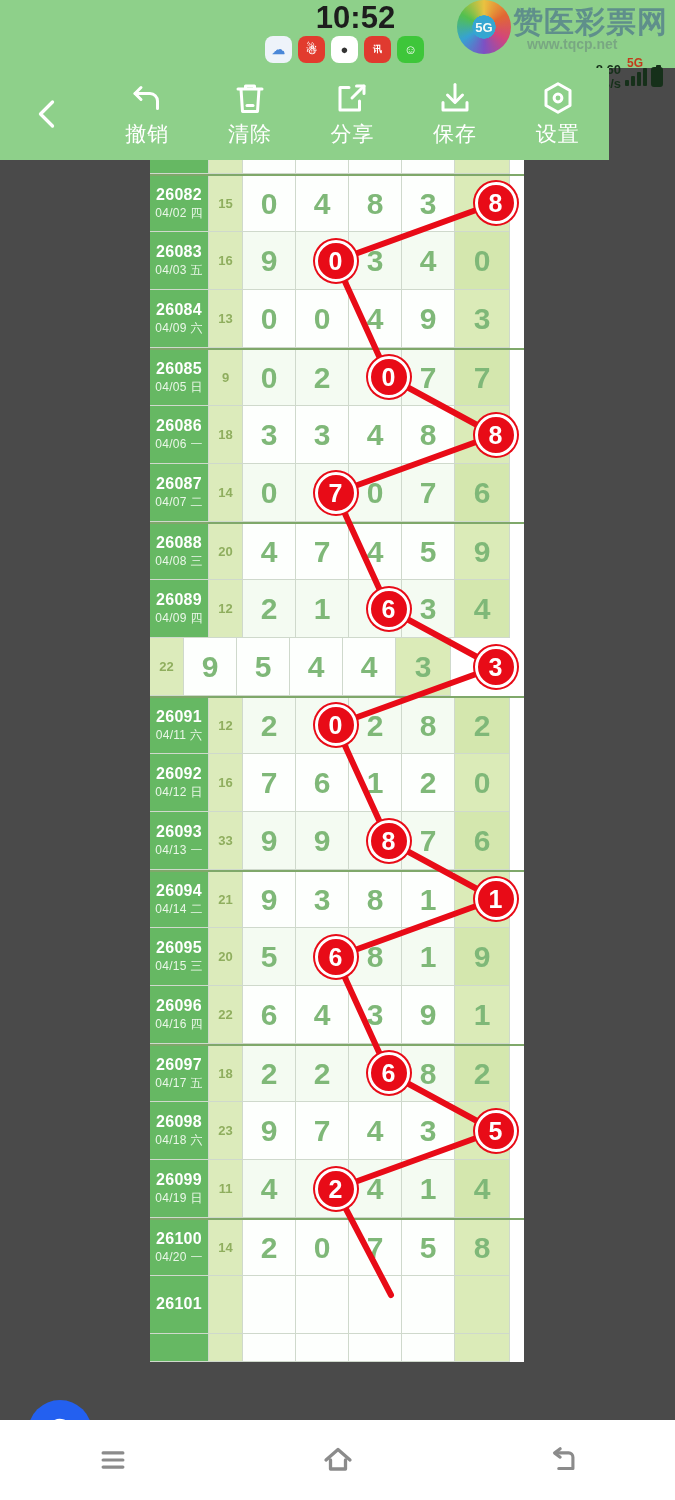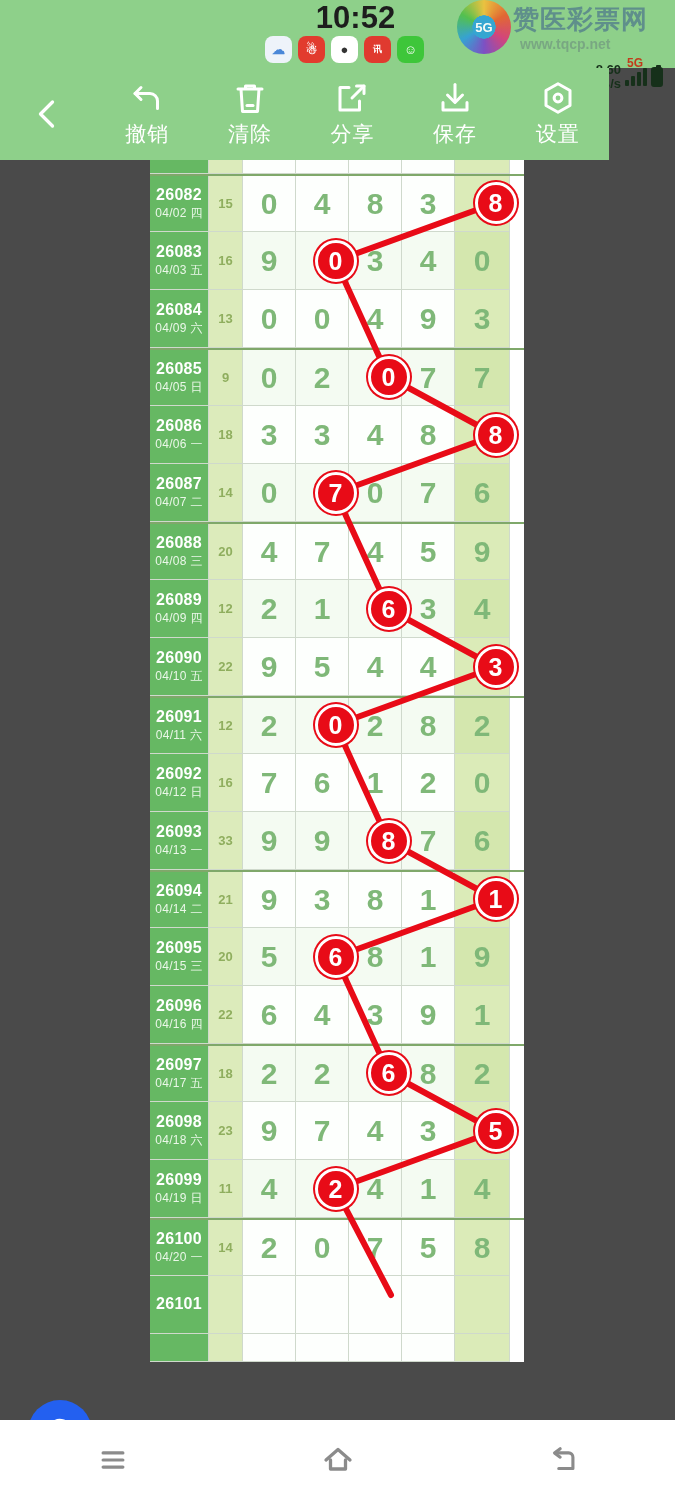--- a/index.html
+++ b/index.html
@@ -60,25 +60,25 @@
     position:absolute; left:22px; top:4px; width:54px; height:54px; border-radius:50%;
     background:
       radial-gradient(circle at 50% 50%, #2ea3d8 0 30%, rgba(0,0,0,0) 31%),
       conic-gradient(#f2c13a, #e8602c, #d93a7a, #7b47c9, #2f9fd8, #4fbf4a, #f2c13a);
   }
   #wm-logo:after{
     content:"5G"; position:absolute; left:50%; top:50%; transform:translate(-50%,-50%);
     font-size:13px; font-weight:bold; color:#fff;
   }
   #wm-text{
-    position:absolute; left:78px; top:6px; font-size:26px; font-weight:bold;
+    position:absolute; left:78px; top:6px; font-size:30px; font-weight:bold;
     color:rgba(60,95,140,.62); letter-spacing:1px; white-space:nowrap;
   }
   #wm-sub{
-    position:absolute; left:85px; top:40px; font-size:14px; font-weight:bold;
+    position:absolute; left:92px; top:40px; font-size:14px; font-weight:bold;
     color:rgba(90,110,120,.45); white-space:nowrap;
   }
 
   
   #toolbar{
     position:absolute; left:0; top:68px; width:609px; height:92px;
     background:#8ed08a; display:flex; align-items:center;
   }
   #back-btn{
     width:96px; height:92px; display:flex; align-items:center; justify-content:center;
@@ -354,24 +354,20 @@
           <span class="dat">04/09 四</span>
         </div>
         <div class="cell c-sum">12</div>
         <div class="cell c-num">2</div>
         <div class="cell c-num">1</div>
         <div class="cell c-num">6</div>
         <div class="cell c-num">3</div>
         <div class="cell c-last">4</div>
       </div>
       <div class="row">
-        <div class="cell c-issue">
-          <span class="iss">26090</span>
-          <span class="dat">04/10 五</span>
-        </div>
         <div class="cell c-sum">22</div>
         <div class="cell c-num">9</div>
         <div class="cell c-num">5</div>
         <div class="cell c-num">4</div>
         <div class="cell c-num">4</div>
         <div class="cell c-last">3</div>
       </div>
       <div class="row alt grp">
         <div class="cell c-issue">
           <span class="iss">26091</span>

